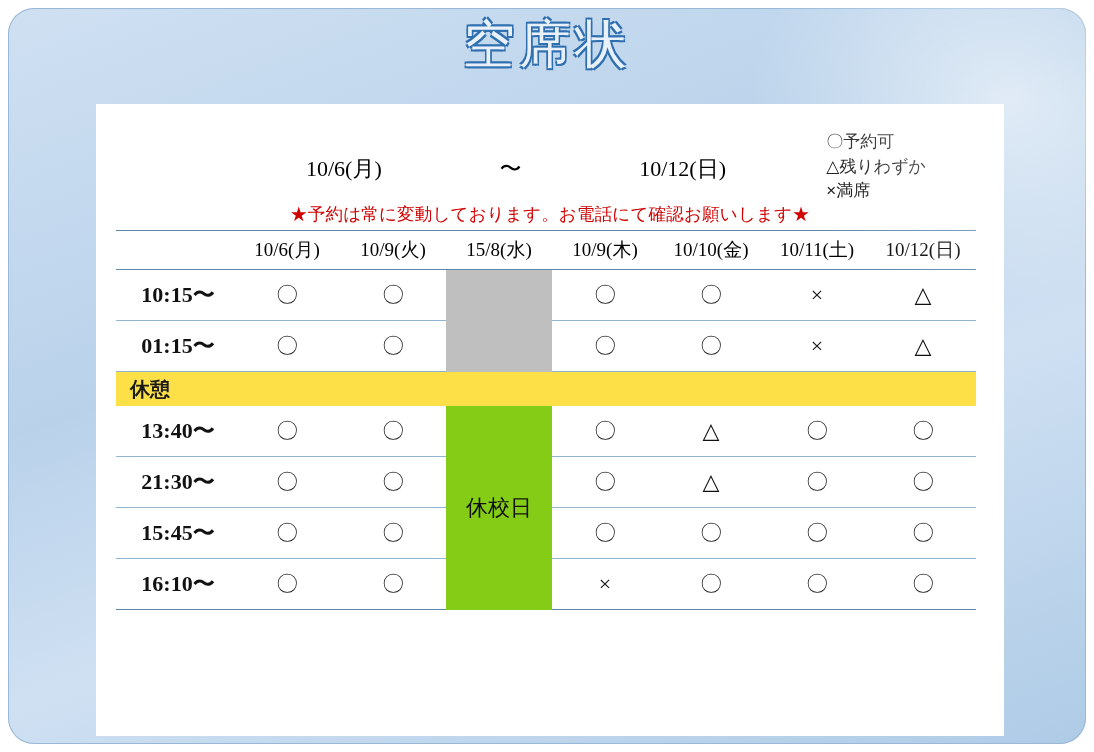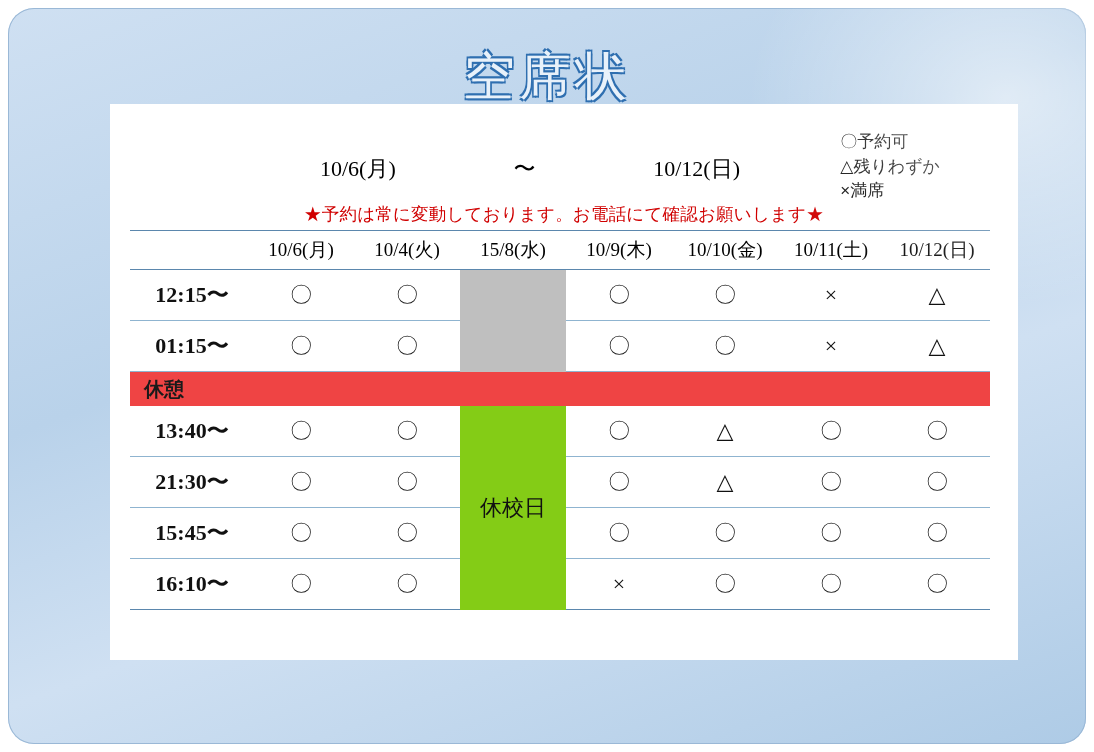--- a/index.html
+++ b/index.html
@@ -36,43 +36,42 @@
     right: -180px;
     top: -120px;
     width: 520px;
     height: 420px;
     background: radial-gradient(ellipse at center, rgba(255,255,255,0.55) 0%, rgba(255,255,255,0.0) 70%);
     pointer-events: none;
   }
   .title {
     position: absolute;
     left: 0;
-    top: 40px;
+    top: 8px;
     width: 1078px;
     text-align: center;
     font-size: 52px;
     line-height: 1.1;
     font-weight: normal;
     color: #e8f1fa;
     letter-spacing: 4px;
     text-shadow:
       -1.6px -1.6px 0 #2f6fb0,
        1.6px -1.6px 0 #2f6fb0,
       -1.6px  1.6px 0 #2f6fb0,
        1.6px  1.6px 0 #2f6fb0,
        0 0 2px #2f6fb0;
   }
   .card {
     position: absolute;
     left: 88px;
     top: 96px;
     width: 908px;
-    height: 556px;
+    height: 632px;
     background: #ffffff;
-    margin-left: 14px;
   }
   .inner {
     position: absolute;
     left: 20px;
     top: 14px;
     width: 868px;
     height: 528px;
   }
   .daterow {
     position: relative;
@@ -148,21 +147,21 @@
     border-bottom: none !important;
   }
   td.closed {
     background: #84cc16;
     font-size: 23px;
     color: #111;
     border-bottom: none !important;
   }
   tr.breakrow td {
     height: 34px;
-    background: #ef4444;
+    background: #fde047;
     border-bottom: none !important;
   }
   tr.breakrow td.breaklabel {
     text-align: left;
     padding-left: 14px !important;
     font-size: 20px;
     font-weight: bold;
     color: #1a1a1a;
   }
 </style>
@@ -200,30 +199,30 @@
               <col class="daycol">
               <col class="daycol">
             <col class="daycol">
               <col class="daycol">
               <col class="daycol">
           </colgroup>
           <tbody>
             <tr class="headrow">
               <th class="timehead"></th>
               <th>10/6(月)</th>
-              <th>10/4(火)</th>
+              <th>10/9(火)</th>
               <th>15/8(水)</th>
               <th>10/9(木)</th>
               <th>10/10(金)</th>
               <th>10/11(土)</th>
               <th>10/12(日)</th>
             </tr>
 
             <tr class="slot">
-              <td class="timecell">12:15〜</td>
+              <td class="timecell">10:15〜</td>
               <td>〇</td>
               <td>〇</td>
               <td class="gray" rowspan="2"></td>
               <td>〇</td>
               <td>〇</td>
               <td>×</td>
               <td>△</td>
             </tr>
 
             <tr class="slot">

